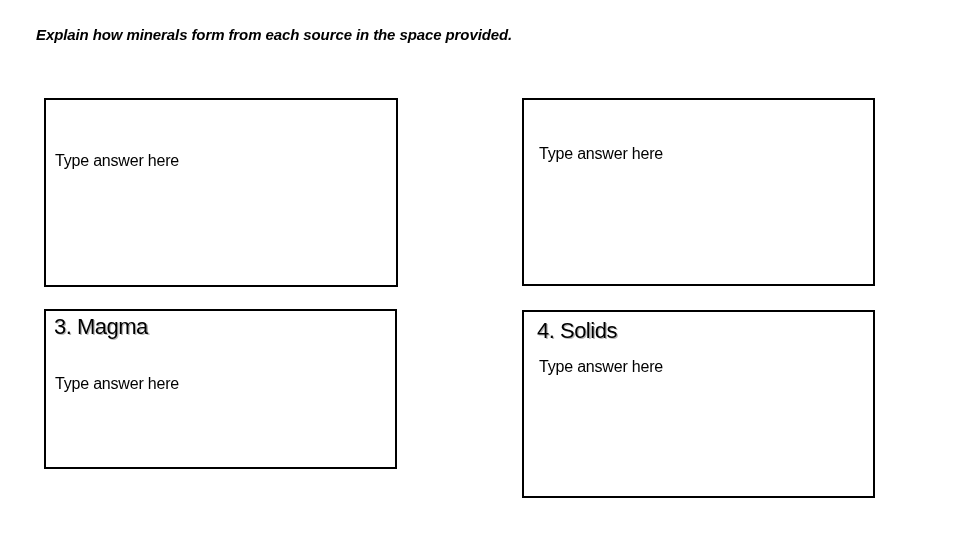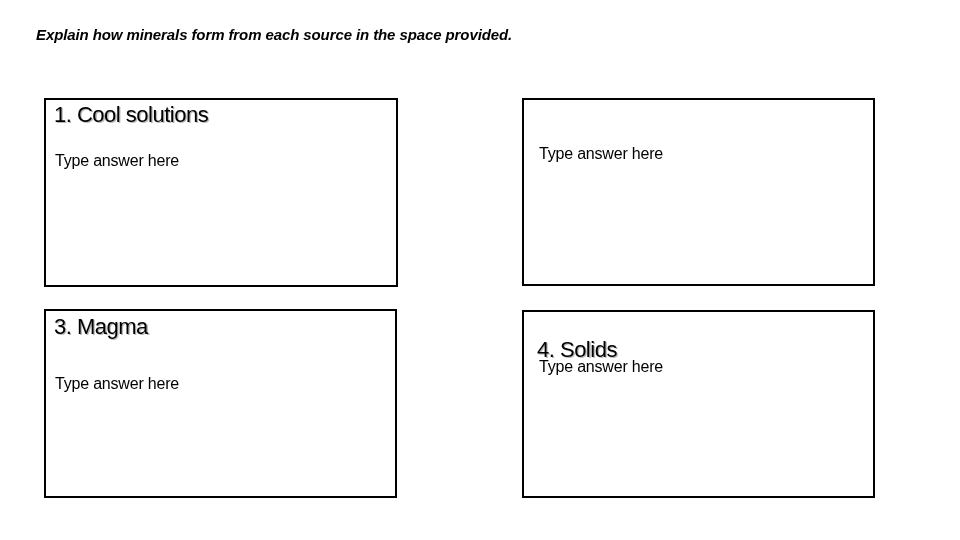--- a/index.html
+++ b/index.html
@@ -27,37 +27,37 @@
     font-style: italic;
   }
   .answer-box {
     position: absolute;
     border: 2px solid #000000;
     background: #ffffff;
     box-sizing: border-box;
   }
   .box1 { left: 44px;  top: 98px;  width: 354px; height: 189px; }
   .box2 { left: 522px; top: 98px;  width: 353px; height: 188px; }
-  .box3 { left: 44px;  top: 309px; width: 353px; height: 189px; }
+  .box3 { left: 44px;  top: 309px; width: 353px; height: 160px; }
   .box4 { left: 522px; top: 310px; width: 353px; height: 188px; }
 
   .box-title {
     position: absolute;
     font-size: 22px;
     font-weight: 400;
     letter-spacing: -0.5px;
     line-height: 1.1;
     color: #000000;
     text-shadow: 1.3px 1.3px 0.5px #b8b8b8;
     white-space: nowrap;
   }
   .box1 .box-title { left: 8px;  top: 3px; }
   .box2 .box-title { left: 13px; top: 5px; }
   .box3 .box-title { left: 8px;  top: 4px; }
-  .box4 .box-title { left: 13px; top: 7px; margin-top: 19px; }
+  .box4 .box-title { left: 13px; top: 7px; }
 
   .answer-placeholder {
     position: absolute;
     font-size: 16px;
     font-weight: 400;
     letter-spacing: -0.2px;
     color: #000000;
     white-space: nowrap;
     cursor: text;
     text-align: right;
@@ -66,21 +66,20 @@
   .box2 .answer-placeholder { left: 15px; top: 45px; }
   .box3 .answer-placeholder { left: 9px;  top: 64px; }
   .box4 .answer-placeholder { left: 15px; top: 46px; }
 </style>
 </head>
 <body>
 
 <div class="instruction">Explain how minerals form from each source in the space provided.</div>
 
 <div class="answer-box box1">
-  <div class="box-title">1. Cool solutions</div>
   <div class="answer-placeholder">Type answer here</div>
 </div>
 
 <div class="answer-box box2">
   <div class="answer-placeholder">Type answer here</div>
 </div>
 
 <div class="answer-box box3">
   <div class="box-title">3. Magma</div>
   <div class="answer-placeholder">Type answer here</div>

